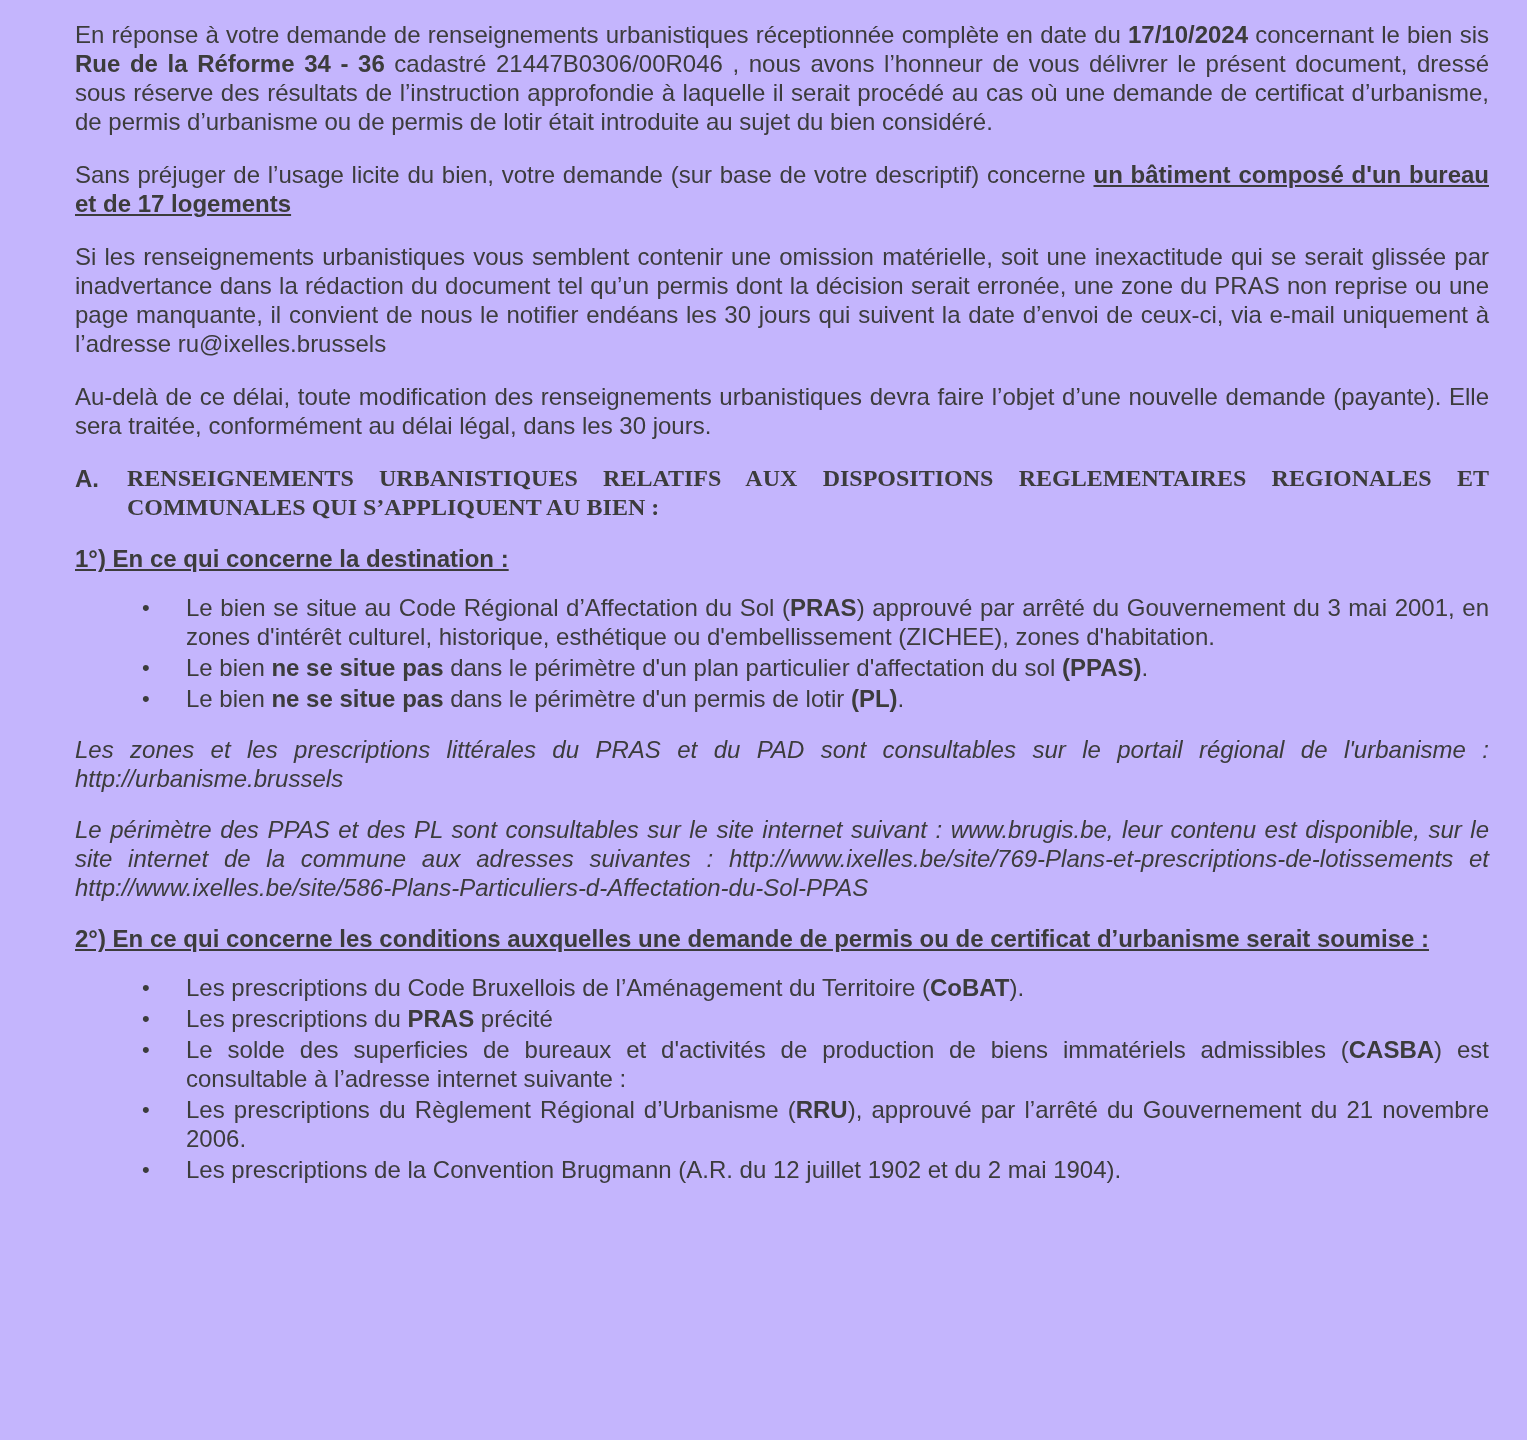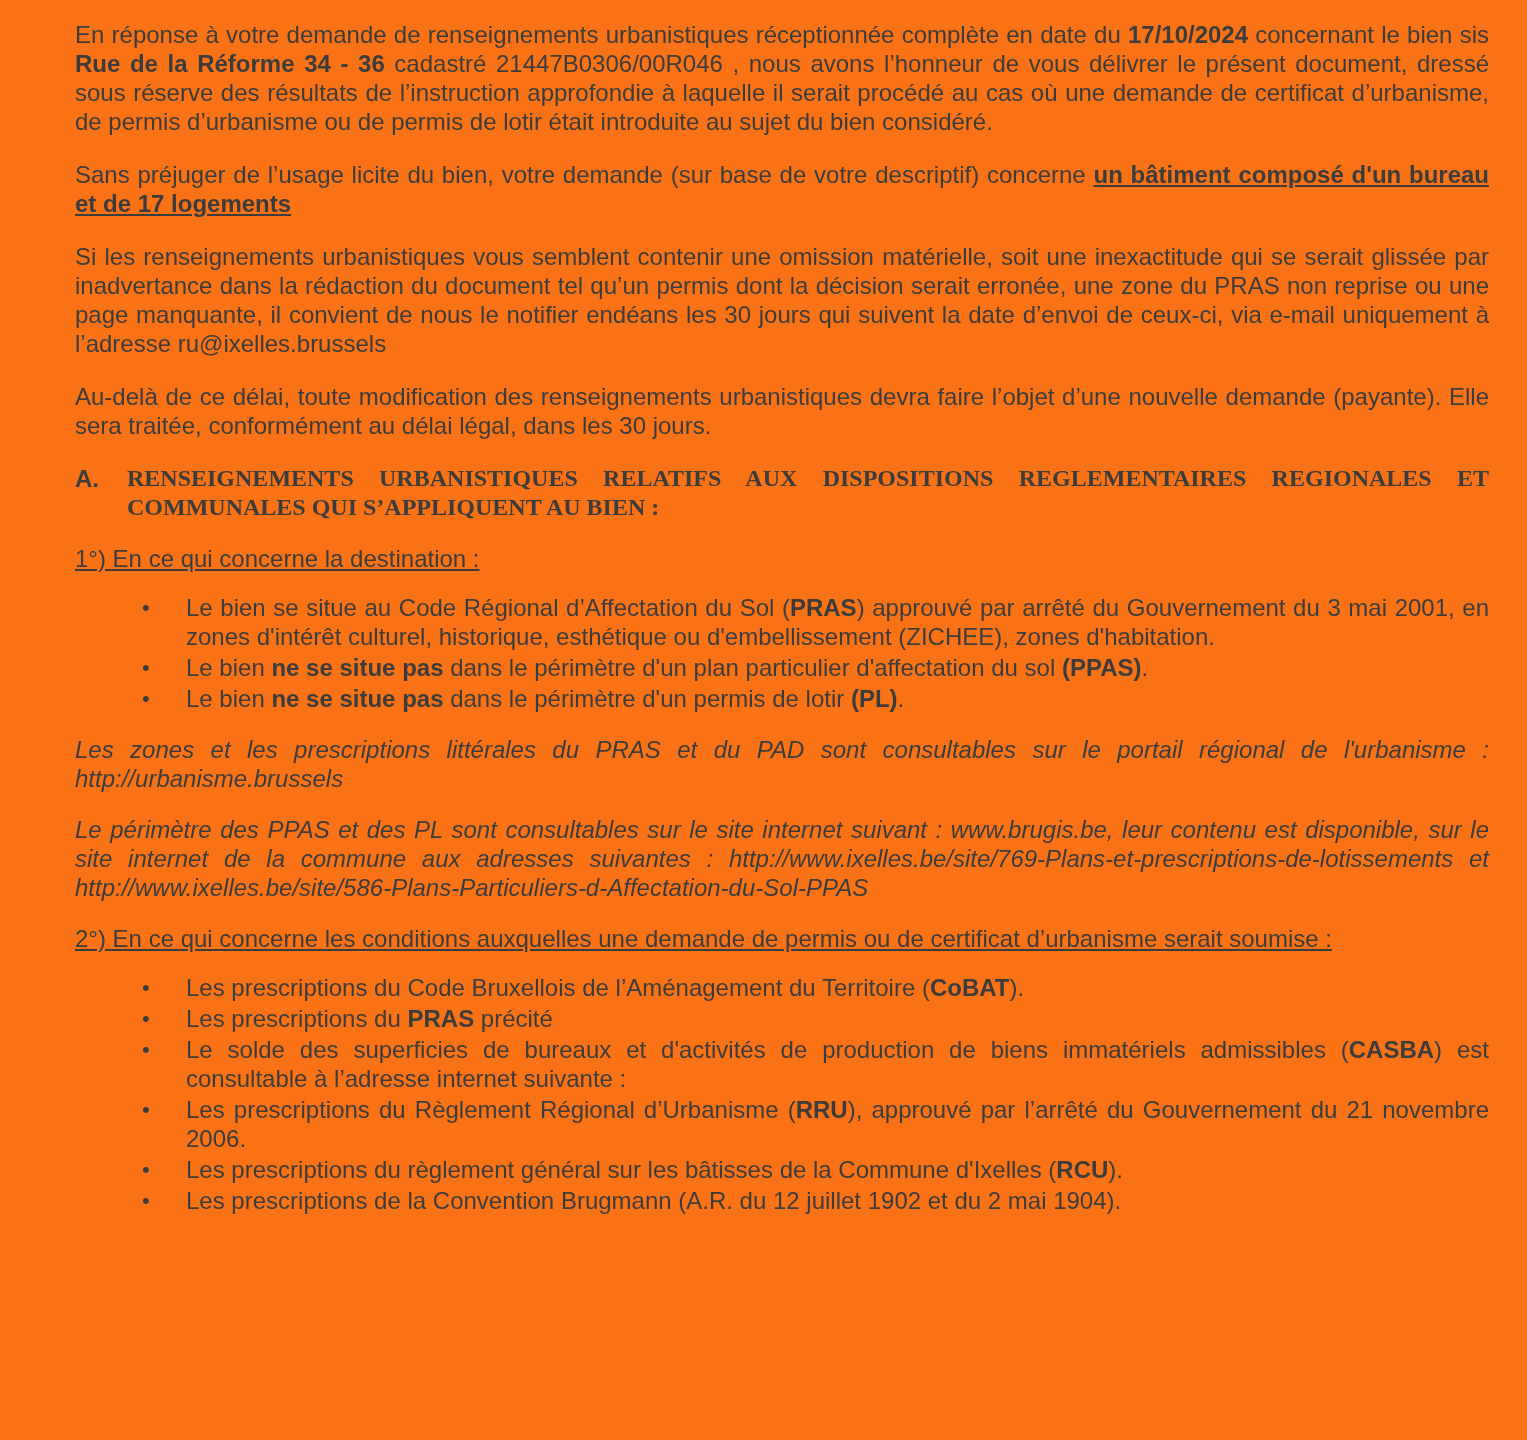--- a/index.html
+++ b/index.html
@@ -1,36 +1,36 @@
 <!DOCTYPE html>
 <html><head>
 <meta charset="utf-8">
 <style>
   html,body{margin:0;padding:0;background:#ffffff;}
   .page{
     position:relative;
     width:1527px;height:1440px;
     box-sizing:border-box;
     padding:20px 38px 0 75px;
-    background:#f97316;
+    background:#c4b5fd;
     color:#3c3c3c;
     font-family:"Liberation Sans", sans-serif;
     font-size:24px;
     line-height:29px;
     overflow:hidden;
   }
   .para{margin:0 0 24px 0;text-align:justify;}
   .b{font-weight:bold;}
   .u{text-decoration:underline;}
   .i{font-style:italic;}
   a.lnk{color:inherit;cursor:pointer;}
   .heading-a{display:flex;margin:0 0 22px 0;font-weight:bold;}
   .heading-a .label{flex:0 0 52px;}
   .heading-a .text{flex:1;text-align:justify;font-family:Liberation Serif, serif;}
-  .subheading{margin:0 0 20px 0;font-weight:normal;}
+  .subheading{margin:0 0 20px 0;font-weight:bold;}
   .subheading.justified{text-align:justify;}
   ul.bullets{list-style:none;margin:0 0 22px 65px;padding:0;}
   ul.bullets li{
     position:relative;
     padding-left:46px;
     margin:0 0 2px 0;
     text-align:justify;
   }
   ul.bullets li::before{
     content:"\2022";
@@ -69,17 +69,16 @@
 
   <p class="note"><span class="i">Le périmètre des PPAS et des PL sont consultables sur le site internet suivant : www.brugis.be, leur contenu est disponible, sur le site internet de la commune aux adresses suivantes : </span><a class="i lnk">http://www.ixelles.be/site/769-Plans-et-prescriptions-de-lotissements</a><span class="i"> et </span><a class="i lnk">http://www.ixelles.be/site/586-Plans-Particuliers-d-Affectation-du-Sol-PPAS</a></p>
 
   <div class="subheading justified"><span class="u">2°) En ce qui concerne les conditions auxquelles une demande de permis ou de certificat d’urbanisme serait soumise :</span></div>
 
   <ul class="bullets">
     <li><span>Les prescriptions du Code Bruxellois de l’Aménagement du Territoire (</span><span class="b">CoBAT</span><span>).</span></li>
     <li><span>Les prescriptions du </span><span class="b">PRAS</span><span> précité</span></li>
     <li><span>Le solde des superficies de bureaux et d'activités de production de biens immatériels admissibles (</span><span class="b">CASBA</span><span>) est consultable à l’adresse internet suivante :</span><br></li>
     <li><span>Les prescriptions du Règlement Régional d’Urbanisme (</span><span class="b">RRU</span><span>), approuvé par l’arrêté du Gouvernement du 21 novembre 2006.</span></li>
-    <li><span>Les prescriptions du règlement général sur les bâtisses de la Commune d'Ixelles (</span><span class="b">RCU</span><span>).</span></li>
     <li><span>Les prescriptions de la Convention Brugmann (A.R. du 12 juillet 1902 et du 2 mai 1904).</span></li>
   </ul>
 
 </div>
 
 </body></html>

